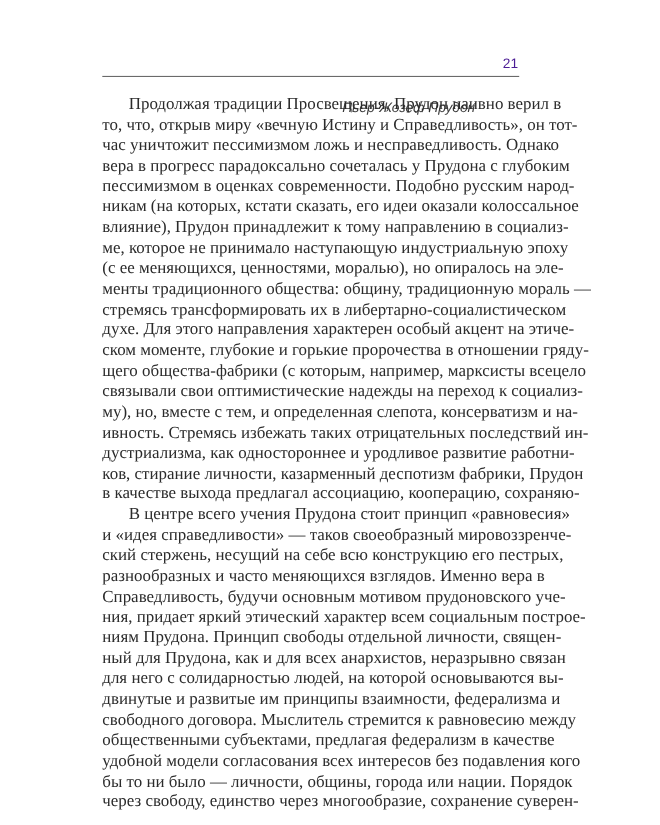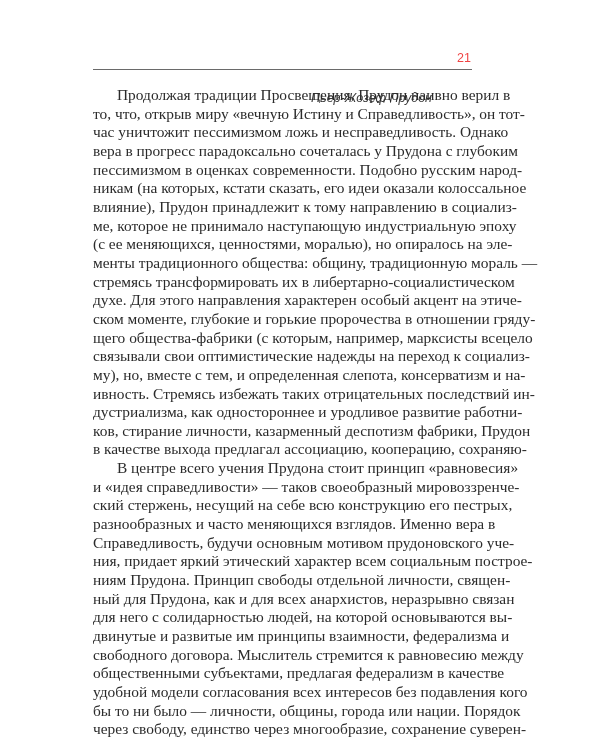--- a/index.html
+++ b/index.html
@@ -39,21 +39,21 @@
       color: #3a3a3a;
       margin-top: 40px;
     }
     .page-number {
       position: absolute;
       right: 1px;
       top: 0;
       font-family: "Liberation Sans", sans-serif;
       font-size: 12.5px;
       line-height: 15px;
-      color: #ef4444;
+      color: #4c1d95;
     }
     .body-text {
       position: absolute;
       left: 93px;
       top: 86px;
       width: 379px;
       font-family: "Liberation Serif", serif;
       font-size: 15.4px;
       line-height: 18.66px;
       color: #2b2b2b;

